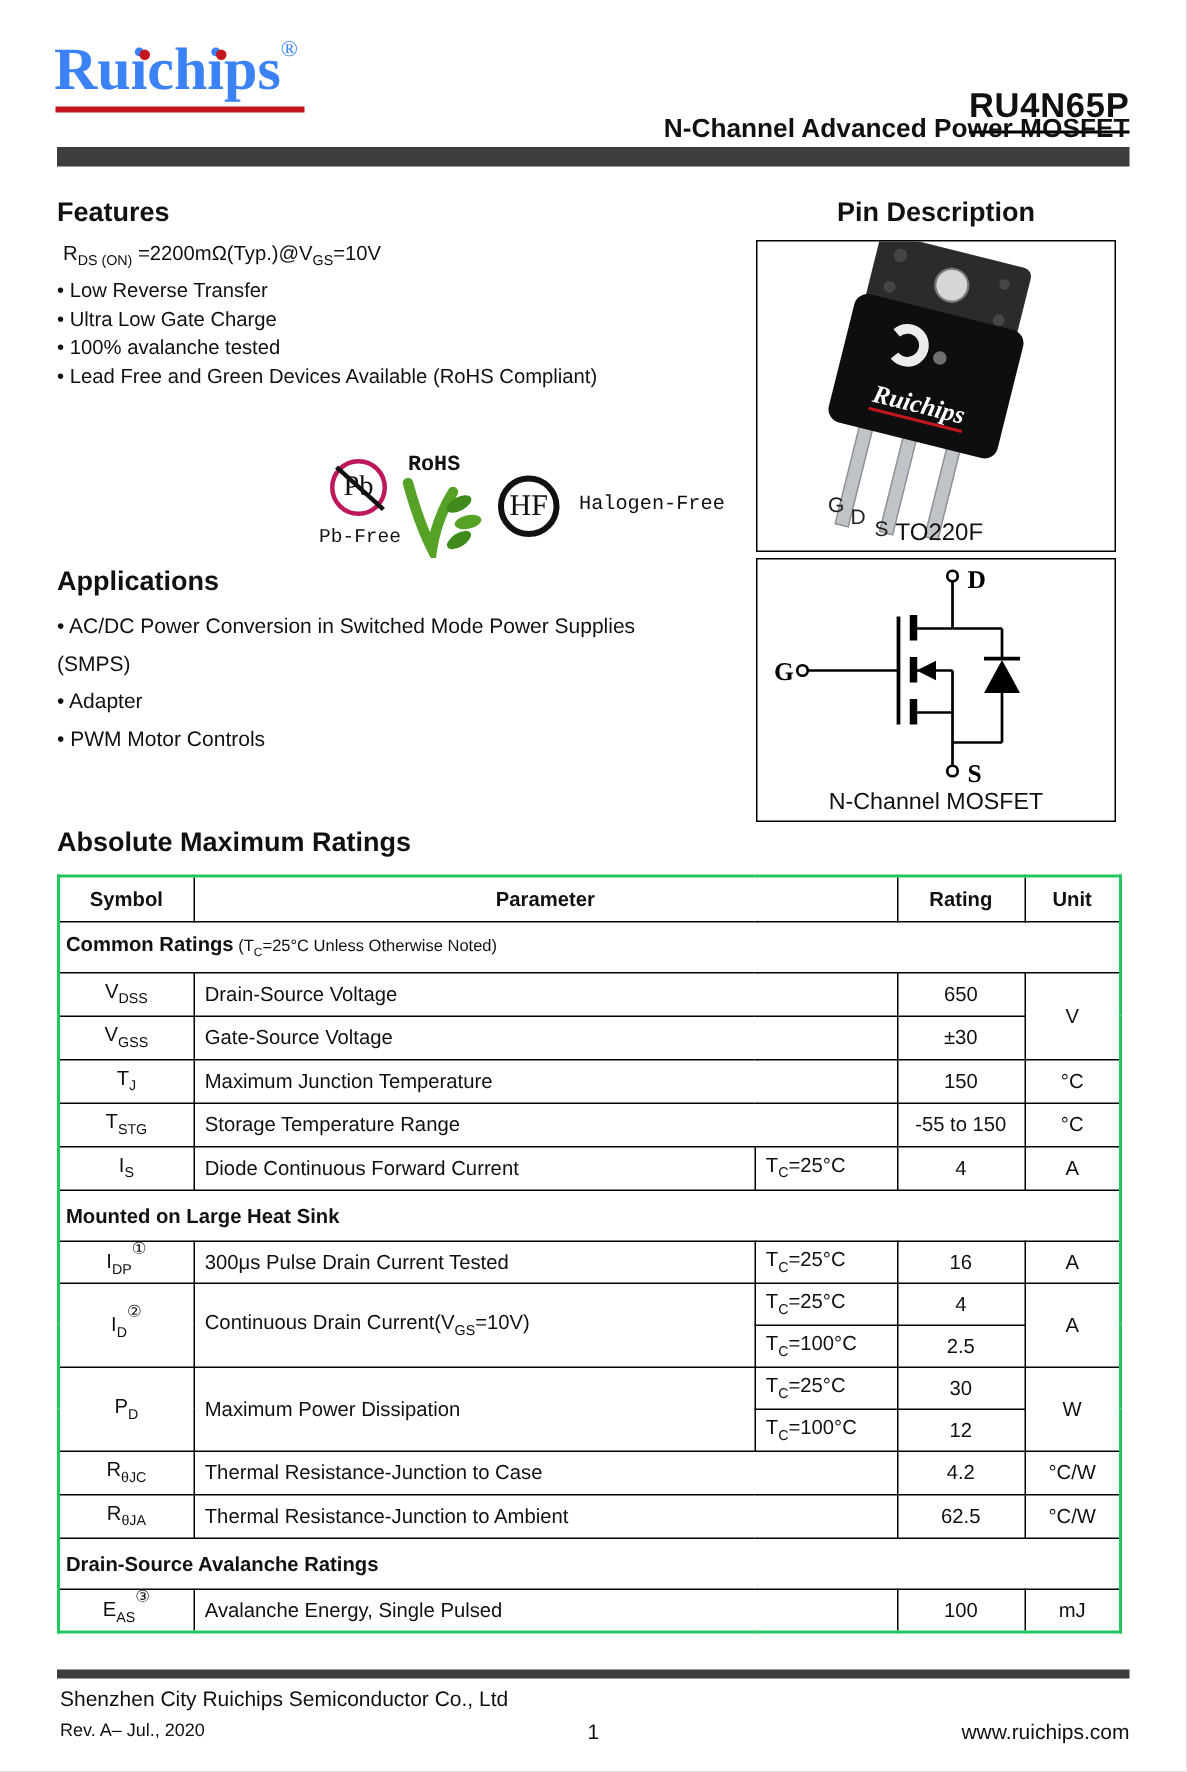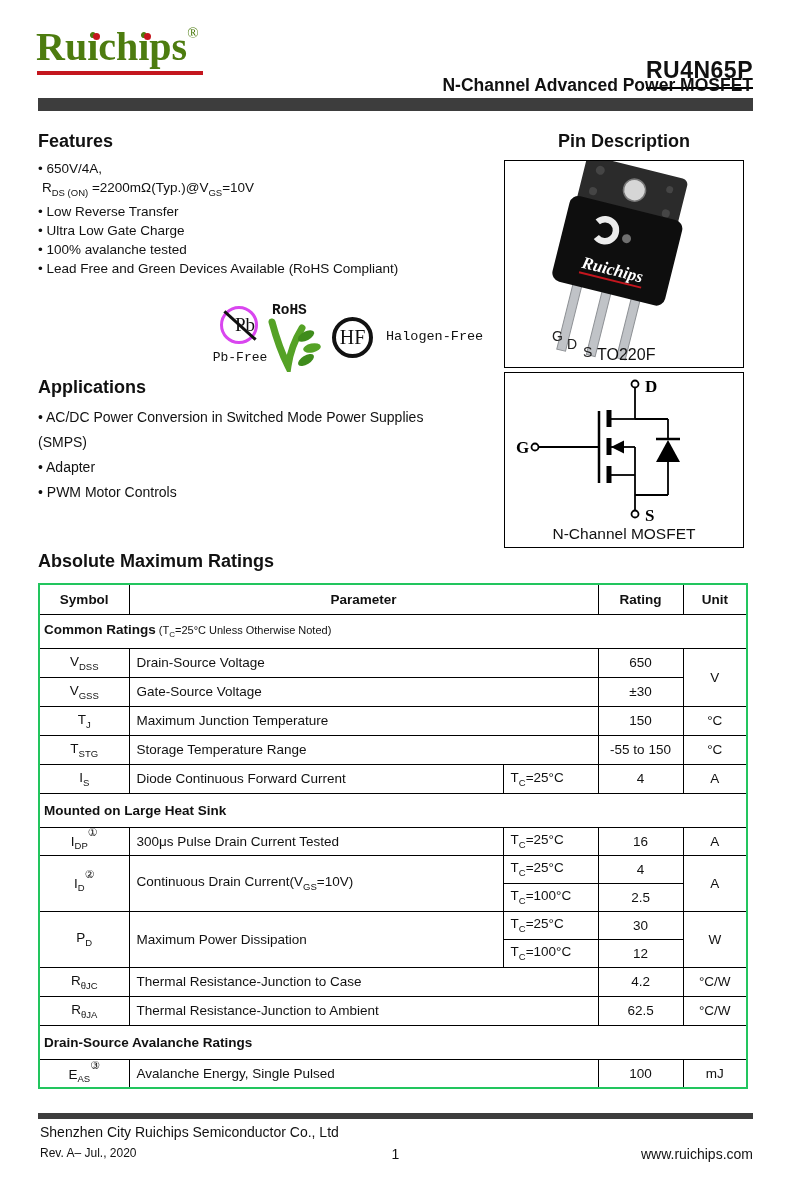--- a/index.html
+++ b/index.html
@@ -5,42 +5,42 @@
   * { margin:0; padding:0; box-sizing:border-box; }
   body { background:#888; font-family:"Liberation Sans", sans-serif; }
   .page {
     position:relative; width:791px; height:1181px; margin:0 auto;
     background:#ffffff; color:#111; overflow:hidden;
   }
   
   .logo-wrap { position:absolute; left:36px; top:26px; width:230px; height:56px; }
   .logo-text {
     font-family:"Liberation Serif", serif; font-weight:bold; font-style:normal;
-    font-size:40px; letter-spacing:0px; color:#4d7c0f; line-height:1;
+    font-size:40px; letter-spacing:0px; color:#3b82f6; line-height:1;
   }
   .logo-reg { font-family:"Liberation Serif", serif; font-size:15px; vertical-align:22px; font-weight:normal; }
   .logo-underline { position:absolute; left:1px; top:45px; width:166px; height:4px; background:#c4161e; }
   .logo-dot { position:absolute; width:7px; height:7px; border-radius:50%; background:#c4161e; top:7px; }
   .logo-dot.d1 { left:57px; } .logo-dot.d2 { left:108px; }
   .part-number {
     position:absolute; right:38px; top:34px; font-size:23px; font-weight:bold;
     border-bottom:2.5px solid #000; padding-bottom:3px; letter-spacing:0.5px;margin-top:23px;
   }
   .subtitle { position:absolute; right:38px; top:75px; font-size:17.5px; font-weight:bold; }
   .top-bar { position:absolute; left:38px; top:98px; width:715px; height:13px; background:#3d3d3d; }
   
   .features { position:absolute; left:38px; top:131px; width:470px; }
   .h-section { font-size:18px; font-weight:bold; margin-bottom:7px; }
   .feat-line { font-size:13.5px; line-height:19px; }
   .feat-line.indent { padding-left:4px; }
   sub { font-size:9.5px; }
   
   .badges { position:absolute; left:200px; top:298px; width:300px; height:75px; }
   .pb-badge { position:absolute; left:20px; top:8px; width:38px; height:38px;
-    border:3px solid #d946ef; border-radius:50%; text-align:right; }
+    border:3px solid #be185d; border-radius:50%; text-align:center; }
   .pb-badge .pb-sym { font-family:"Liberation Serif", serif; font-size:19px; line-height:32px; }
   .pb-slash { position:absolute; left:-4px; top:15px; width:42px; height:0;
     border-top:3px solid #111; transform:rotate(42deg); }
   .pb-label { position:absolute; left:0px; top:52px; width:80px; text-align:center;
     font-family:"Liberation Mono", monospace; font-size:13px; }
   .rohs-label { position:absolute; left:72px; top:4px; font-family:"Liberation Mono", monospace;
     font-weight:bold; font-size:14.5px; }
   .leaf-svg { position:absolute; left:64px; top:20px; }
   .hf-badge { position:absolute; left:132px; top:19px; width:41px; height:41px;
     border:4px solid #111; border-radius:50%; text-align:center; }
@@ -86,21 +86,20 @@
     <div class="logo-underline"></div>
     <div class="logo-dot d1"></div>
     <div class="logo-dot d2"></div>
   </div>
   <div class="part-number">RU4N65P</div>
   <div class="subtitle">N-Channel Advanced Power MOSFET</div>
   <div class="top-bar"></div>
 
   <div class="features">
     <div class="h-section">Features</div>
-    <div class="feat-line">• 650V/4A,</div>
     <div class="feat-line indent"><span>R</span><sub>DS (ON)</sub><span> =2200mΩ(Typ.)@V</span><sub>GS</sub><span>=10V</span></div>
     <div class="feat-line">• Low Reverse Transfer</div>
     <div class="feat-line">• Ultra Low Gate Charge</div>
     <div class="feat-line">• 100% avalanche tested</div>
     <div class="feat-line">• Lead Free and Green Devices Available (RoHS Compliant)</div>
   </div>
 
   <div class="badges">
     <div class="pb-badge">
       <span class="pb-sym">Pb</span>

